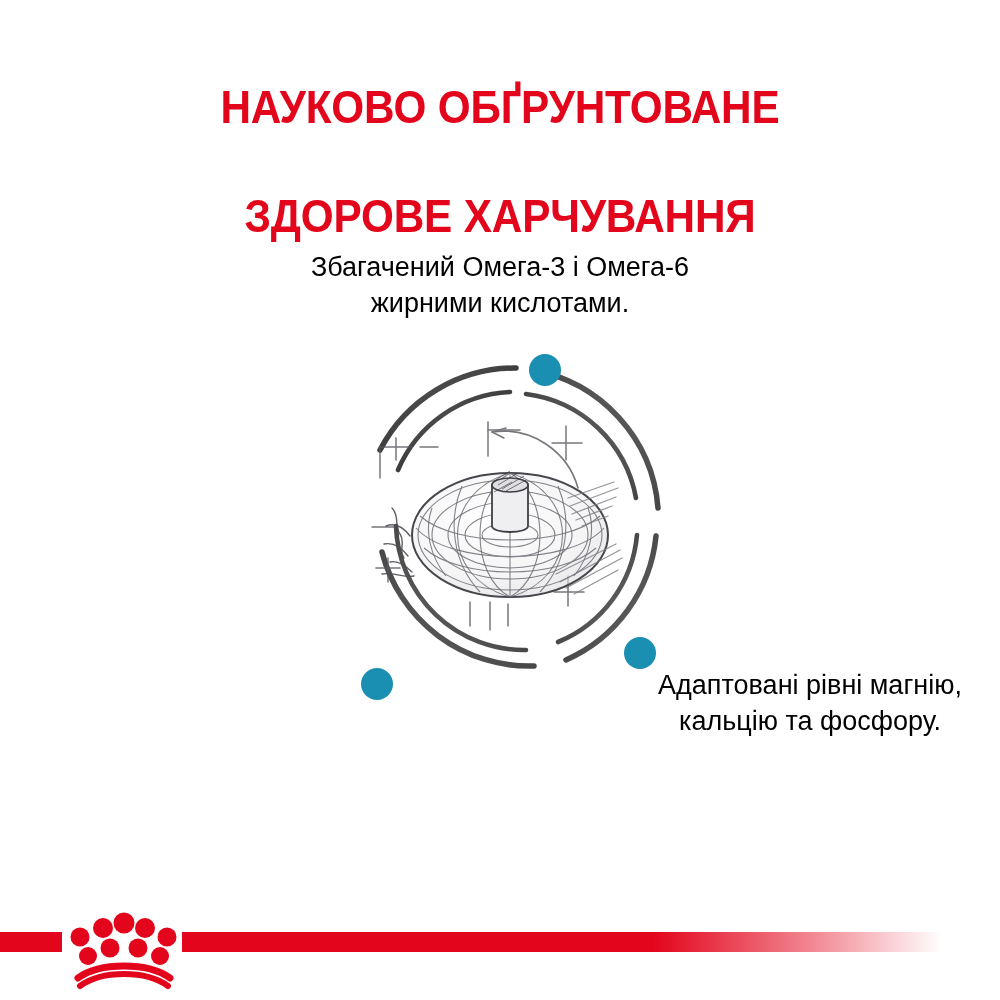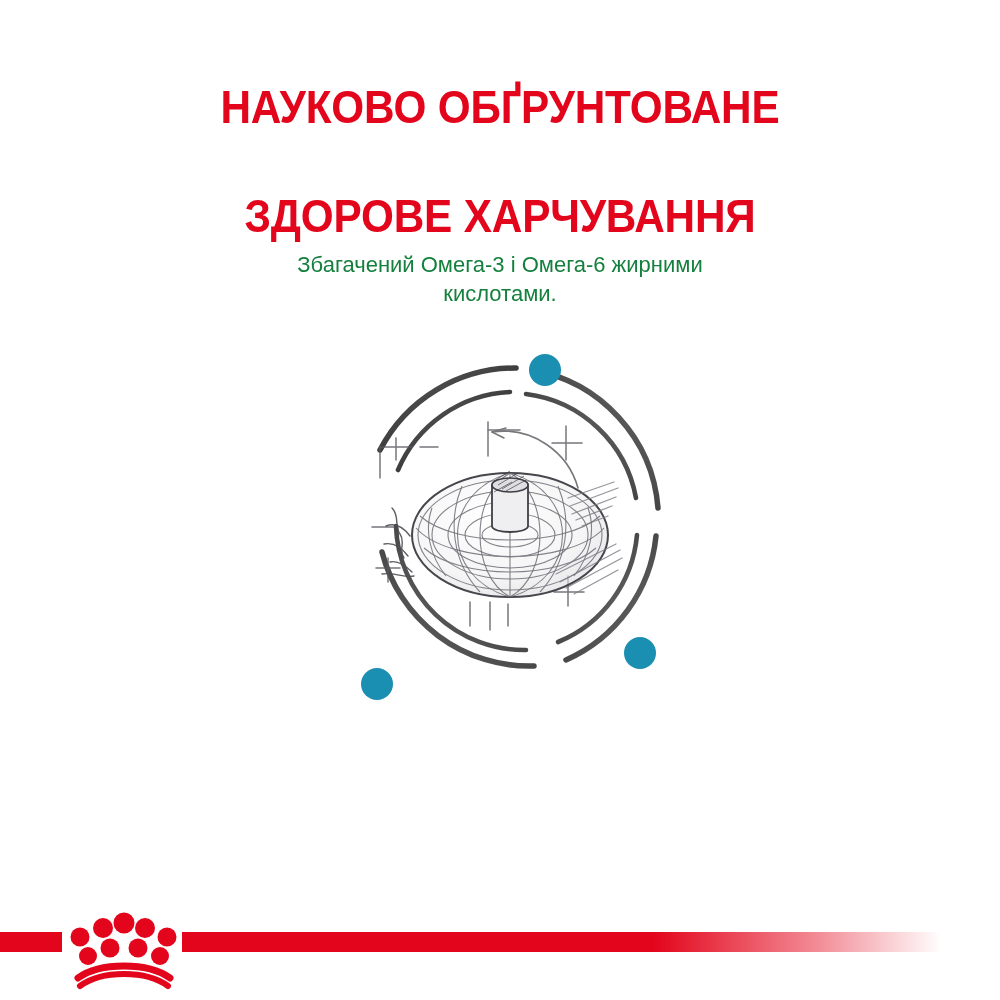--- a/index.html
+++ b/index.html
@@ -38,22 +38,22 @@
     transform-origin: 50% 0;
     white-space: pre-line;
   }
   .headline-line {
     display: block;
   }
 
   
   .caption {
     position: absolute;
-    color: #15803d;
-    font-size: 22px;
+    color: #000000;
+    font-size: 27px;
     line-height: 1.32;
     text-align: center;
     white-space: pre-line;
     font-weight: 400;
   }
   #caption-top {
     left: 260px;
     top: 250px;
     width: 480px;
   }
@@ -102,20 +102,21 @@
 <div id="page">
 
   <div class="headline">
     <span class="headline-line">НАУКОВО ОБҐРУНТОВАНЕ</span>
     <span class="headline-line">ЗДОРОВЕ ХАРЧУВАННЯ</span>
   </div>
 
   <div class="caption" id="caption-top">Збагачений Омега-3 і Омега-6 жирними кислотами.</div>
 
 
+  <div class="caption" id="caption-right">Адаптовані рівні магнію, кальцію та фосфору.</div>
 
   <div id="graphic">
     <svg viewBox="0 0 380 400" xmlns="http://www.w3.org/2000/svg">
       <defs>
 
         <linearGradient id="arcFadeA" x1="0%" y1="0%" x2="100%" y2="100%">
           <stop offset="0%" stop-color="#8c8c8c" stop-opacity="0"></stop>
           <stop offset="18%" stop-color="#4a4a4a" stop-opacity="0.95"></stop>
           <stop offset="55%" stop-color="#3a3a3a" stop-opacity="1"></stop>
           <stop offset="88%" stop-color="#6f6f6f" stop-opacity="0.55"></stop>

